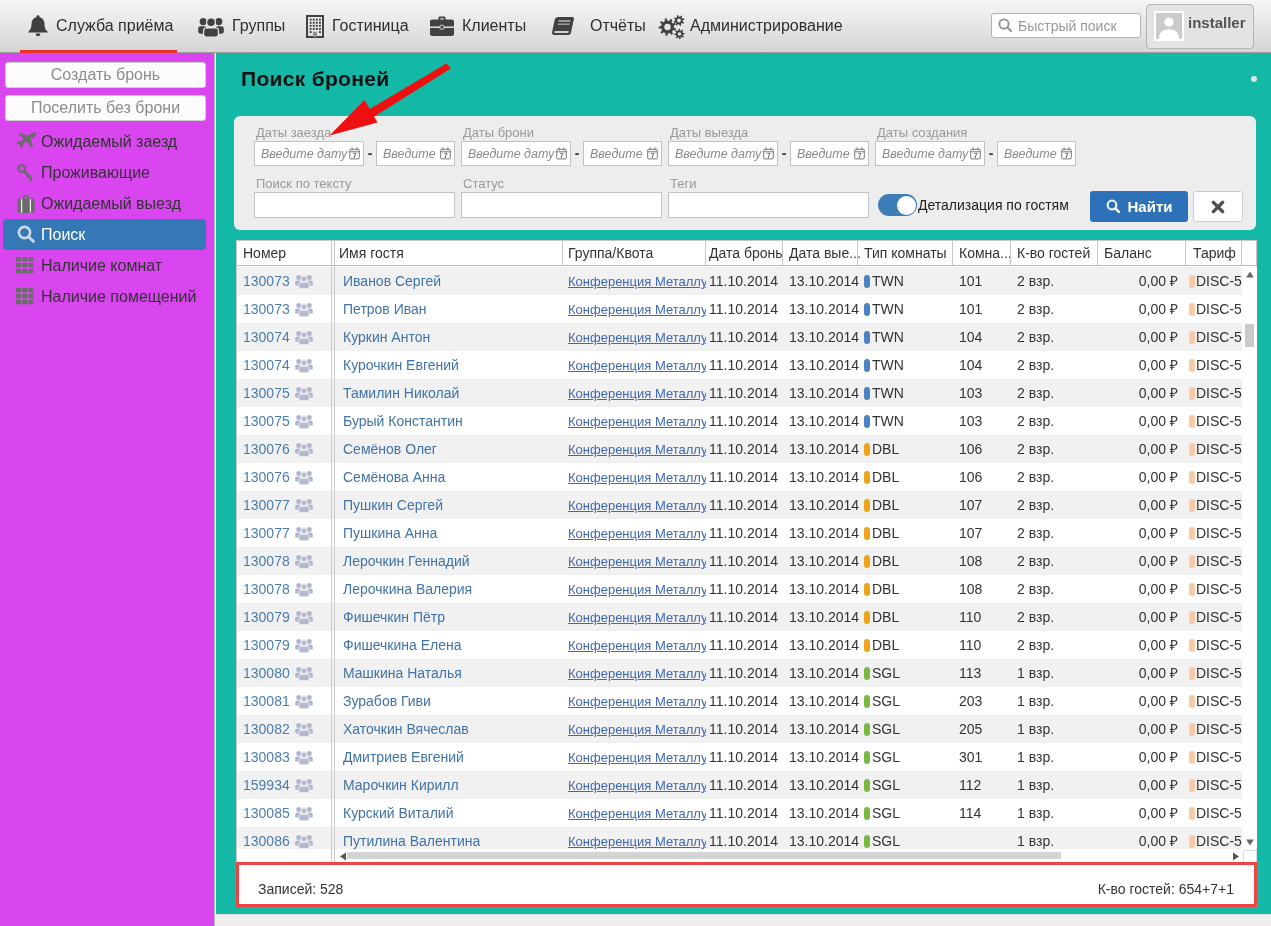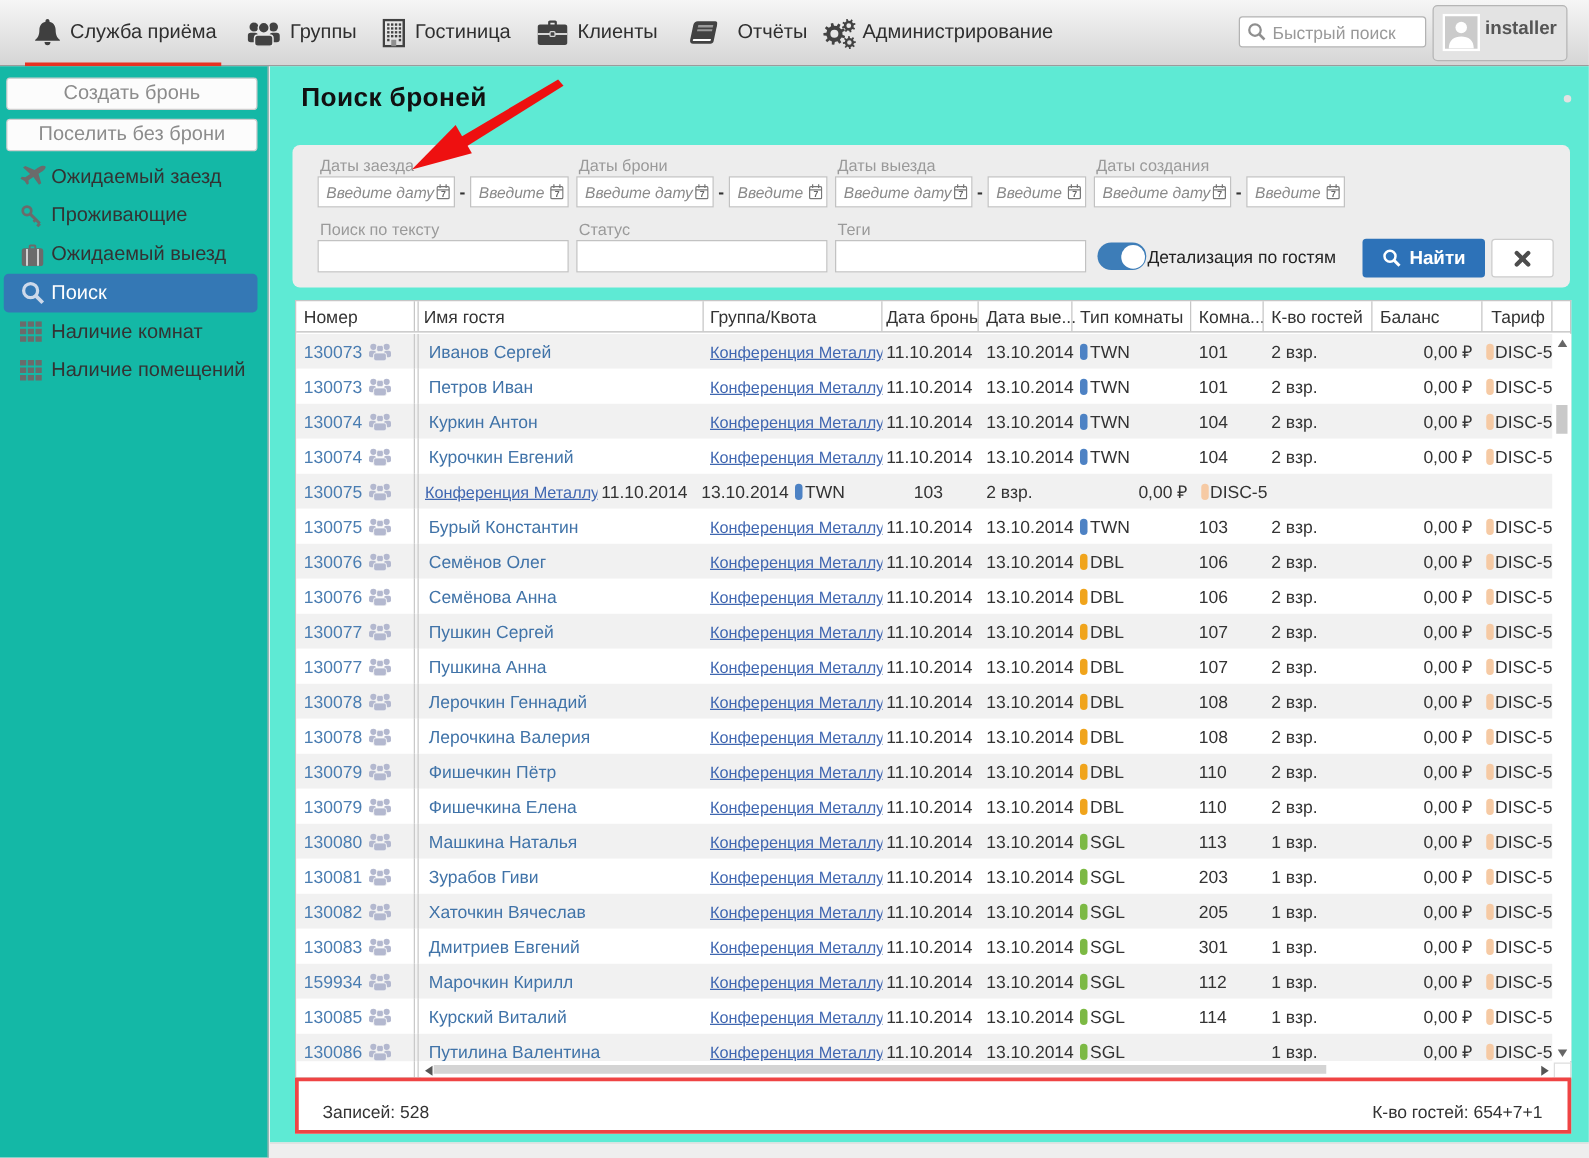--- a/index.html
+++ b/index.html
@@ -5,27 +5,27 @@
 
 #topnav{position:absolute;left:0;top:0;width:1271px;height:53px;background:linear-gradient(#f6f6f6,#d5d5d5);border-bottom:1px solid #9b9b9b}
 .navitem{position:absolute;top:0;height:52px;display:flex;align-items:center;gap:8px;font-size:16px;color:#2f2f2f;white-space:nowrap}
 #redline{position:absolute;left:20px;top:50px;width:157px;height:3px;background:#e63323}
 #qsearch{position:absolute;left:991px;top:13px;width:150px;height:25px;background:#fff;border:1px solid #b3b3b3;border-radius:3px;display:flex;align-items:center;padding-left:6px;gap:5px}
 #qsearch span{color:#999;font-size:14px}
 #userbox{position:absolute;left:1146px;top:4px;width:108px;height:45px;background:#e3e3e3;border:1px solid #b5b5b5;border-radius:4px}
 #avatar{position:absolute;left:7px;top:6px;width:30px;height:30px;background:#cbcbcb;border:2px solid #fff;overflow:hidden}
 #uname{position:absolute;left:41px;top:9px;font-size:15px;font-weight:bold;color:#555}
 
-#sidebar{position:absolute;left:0;top:53px;width:215px;height:873px;background:#14b8a6;border-right:1px solid #b3b3b3}
+#sidebar{position:absolute;left:0;top:53px;width:215px;height:873px;background:#d946ef;border-right:1px solid #b3b3b3}
 .sbtn{position:absolute;left:5px;width:201px;height:26px;background:#fcfcfc;border:1px solid #cfcfcf;border-radius:3px;color:#8c8c8c;font-size:16px;text-align:center;line-height:24px}
 .mitem{position:absolute;left:3px;width:203px;height:31px;display:flex;align-items:center;color:#333;font-size:16px}
 .mitem .mic{width:24px;margin-left:11px;margin-right:3px;display:flex;justify-content:center;align-items:center}
 .mitem.sel{background:#3478b5;border-radius:4px;color:#fff}
 
-#content{position:absolute;left:216px;top:53px;width:1055px;height:861px;background:#5eead4}
+#content{position:absolute;left:216px;top:53px;width:1055px;height:861px;background:#14b8a6}
 #content h1{position:absolute;left:25px;top:14px;font-size:21px;color:#111;font-weight:bold;letter-spacing:0.3px}
 #panel{position:absolute;left:18px;top:63px;width:1022px;height:114px;background:#ededed;border-radius:6px}
 .fgroup{position:absolute;top:9px;white-space:nowrap}
 .flabel{font-size:13px;color:#9a9a9a;margin-left:2px;margin-bottom:2px;height:14px}
 .dinp{display:inline-block;position:relative;height:25px;background:#fff;border:1px solid #c2c2c2;vertical-align:top}
 .dinp .ph{position:absolute;left:6px;top:4.5px;font-size:12.5px;font-style:italic;color:#8a8a8a;white-space:nowrap}
 .dinp .cal{position:absolute;right:3px;top:5px}
 .w1{width:110px}
 .w2{width:79px}
 .dash{display:inline-block;width:12px;text-align:center;color:#333;font-weight:bold;vertical-align:top;margin-top:4px;font-size:14px}
@@ -498,20 +498,21 @@
                 <circle cx="3.7" cy="4.4" r="2.5"></circle>
                 <rect x="0.2" y="7.6" width="5.6" height="5.2" rx="1.6"></rect>
                 <circle cx="14.3" cy="4.4" r="2.5"></circle>
                 <rect x="12.2" y="7.6" width="5.6" height="5.2" rx="1.6"></rect>
                 <rect x="6.3" y="3.2" width="5.4" height="5.2" rx="1.6" stroke="#f6f6f6" stroke-width="0.8"></rect>
                 <rect x="3.9" y="9.3" width="10.2" height="6.4" rx="1.8" stroke="#f6f6f6" stroke-width="0.8"></rect>
               </g>
             </svg>
           </div>
           <div class="gapc"></div>
+<div class="c c2">Тамилин Николай</div>
 <div class="c c3"><span class="lnk">Конференция Металлург</span></div>
 <div class="c c4">11.10.2014</div>
 <div class="c c5">13.10.2014</div>
 <div class="c c6"><span class="pill" style="background:#4d82c4"></span>TWN</div>
 <div class="c c7">103</div>
 <div class="c c8">2 взр.</div>
 <div class="c c9">0,00&nbsp;₽</div>
 <div class="c c10"><span class="pill disc"></span>DISC-5</div>
 </div>
 <div class="tr">

